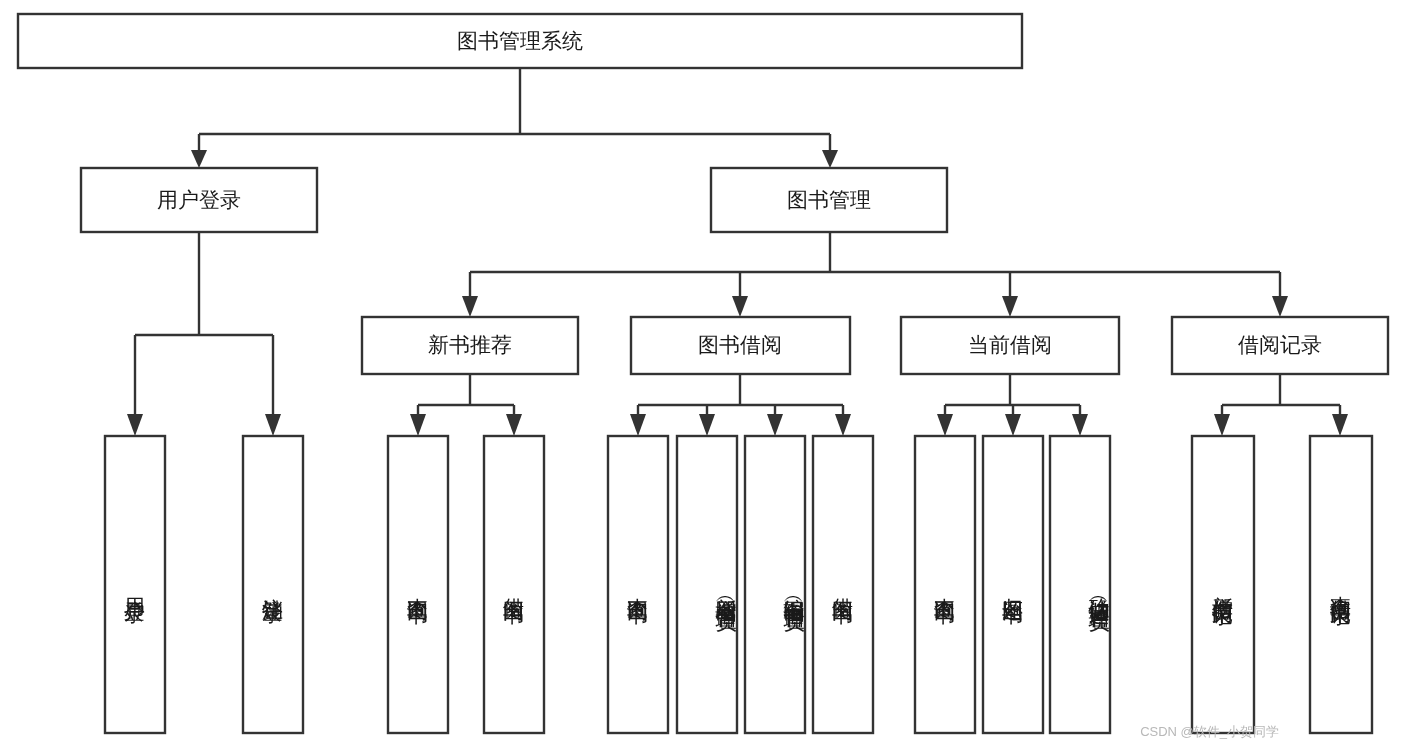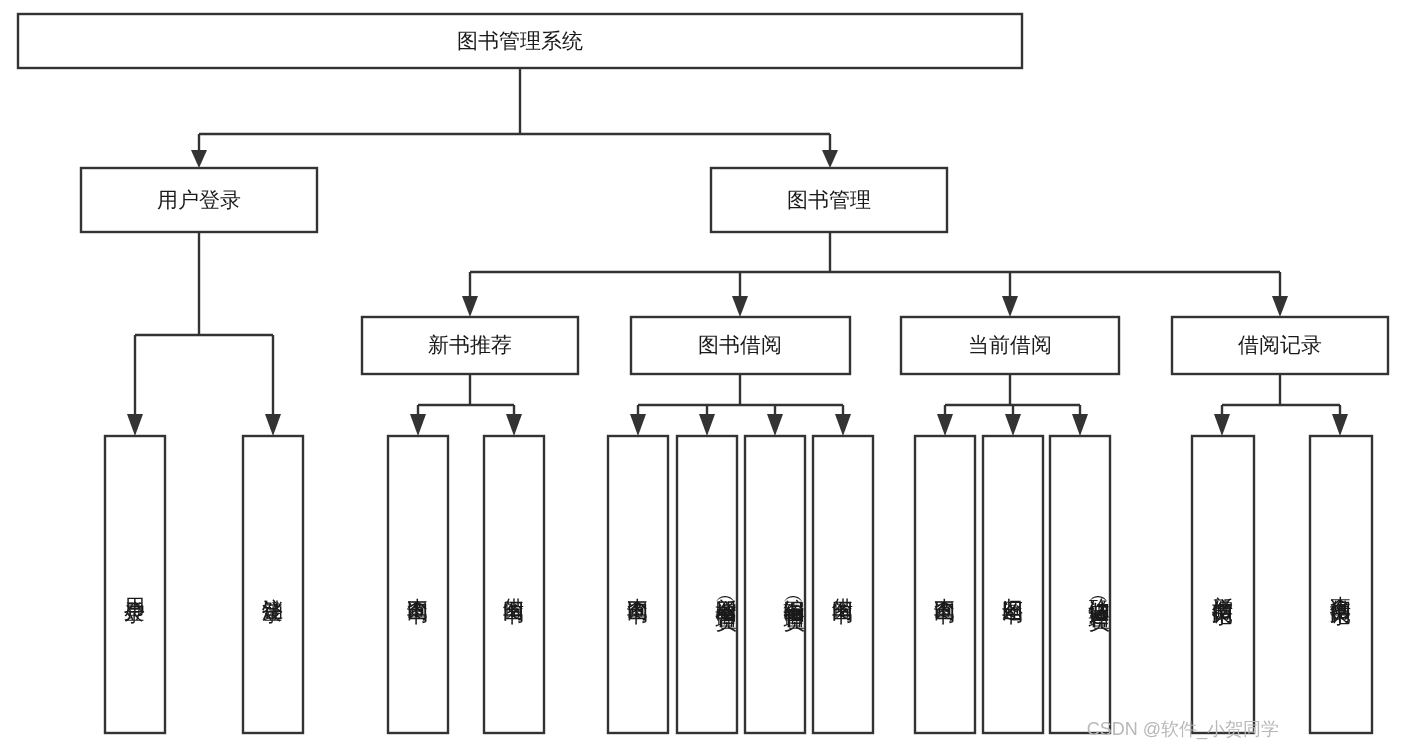--- a/index.html
+++ b/index.html
@@ -60,21 +60,21 @@
     letter-spacing: 2px;
     line-height: 1;
     white-space: nowrap;
     pointer-events: none;
   }
   .watermark {
     position: absolute;
     right: 10px;
     bottom: 6px;
     font-family: "Liberation Sans", "DejaVu Sans", sans-serif;
-    font-size: 18px;
+    font-size: 13px;
     color: #b8b8b8;
     white-space: nowrap;
     text-align: center;
   }
 </style>
 </head>
 <body>
 
 <div id="diagram-root">
 

